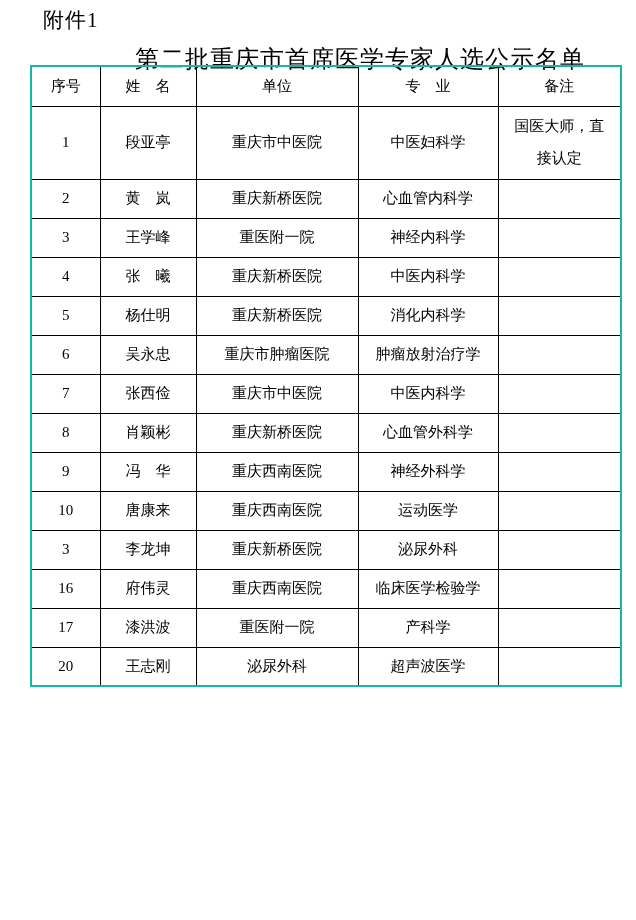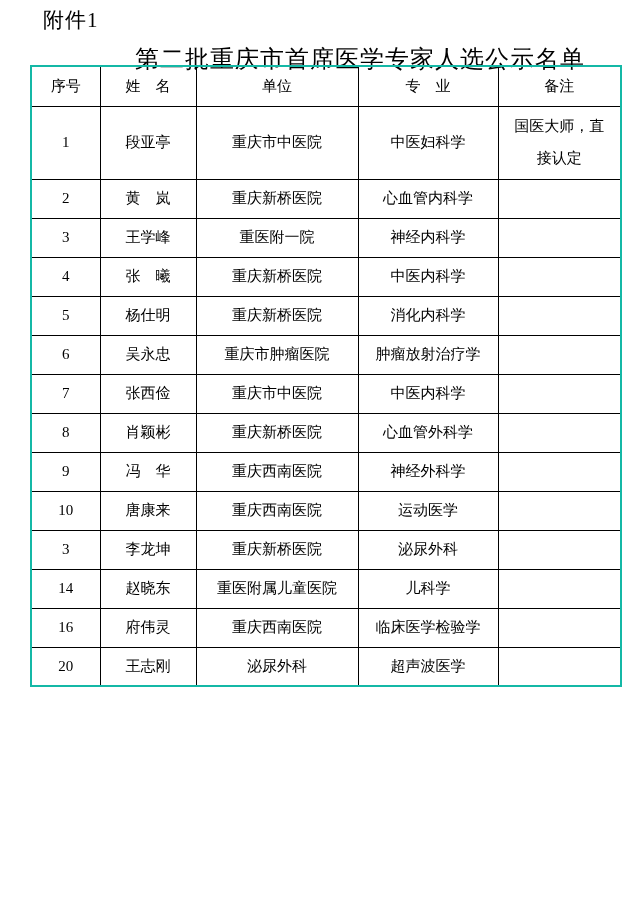--- a/index.html
+++ b/index.html
@@ -166,34 +166,34 @@
       <td class="c-remark"></td>
     </tr>
         <tr>
       <td class="c-no">3</td>
       <td class="c-name">李龙坤</td>
       <td class="c-unit">重庆新桥医院</td>
       <td class="c-spec">泌尿外科</td>
       <td class="c-remark"></td>
     </tr>
         <tr>
-      <td class="c-no">14</td>
-      <td class="c-name">赵晓东</td>
-      <td class="c-unit">重医附属儿童医院</td>
-      <td class="c-spec">儿科学</td>
-      <td class="c-remark"></td>
-    </tr>
-        <tr>
       <td class="c-no">16</td>
       <td class="c-name">府伟灵</td>
       <td class="c-unit">重庆西南医院</td>
       <td class="c-spec">临床医学检验学</td>
       <td class="c-remark"></td>
     </tr>
         <tr>
+      <td class="c-no">17</td>
+      <td class="c-name">漆洪波</td>
+      <td class="c-unit">重医附一院</td>
+      <td class="c-spec">产科学</td>
+      <td class="c-remark"></td>
+    </tr>
+        <tr>
       <td class="c-no">20</td>
       <td class="c-name">王志刚</td>
       <td class="c-unit">泌尿外科</td>
       <td class="c-spec">超声波医学</td>
       <td class="c-remark"></td>
     </tr>
       </tbody>
   </table>
 
 </div>

